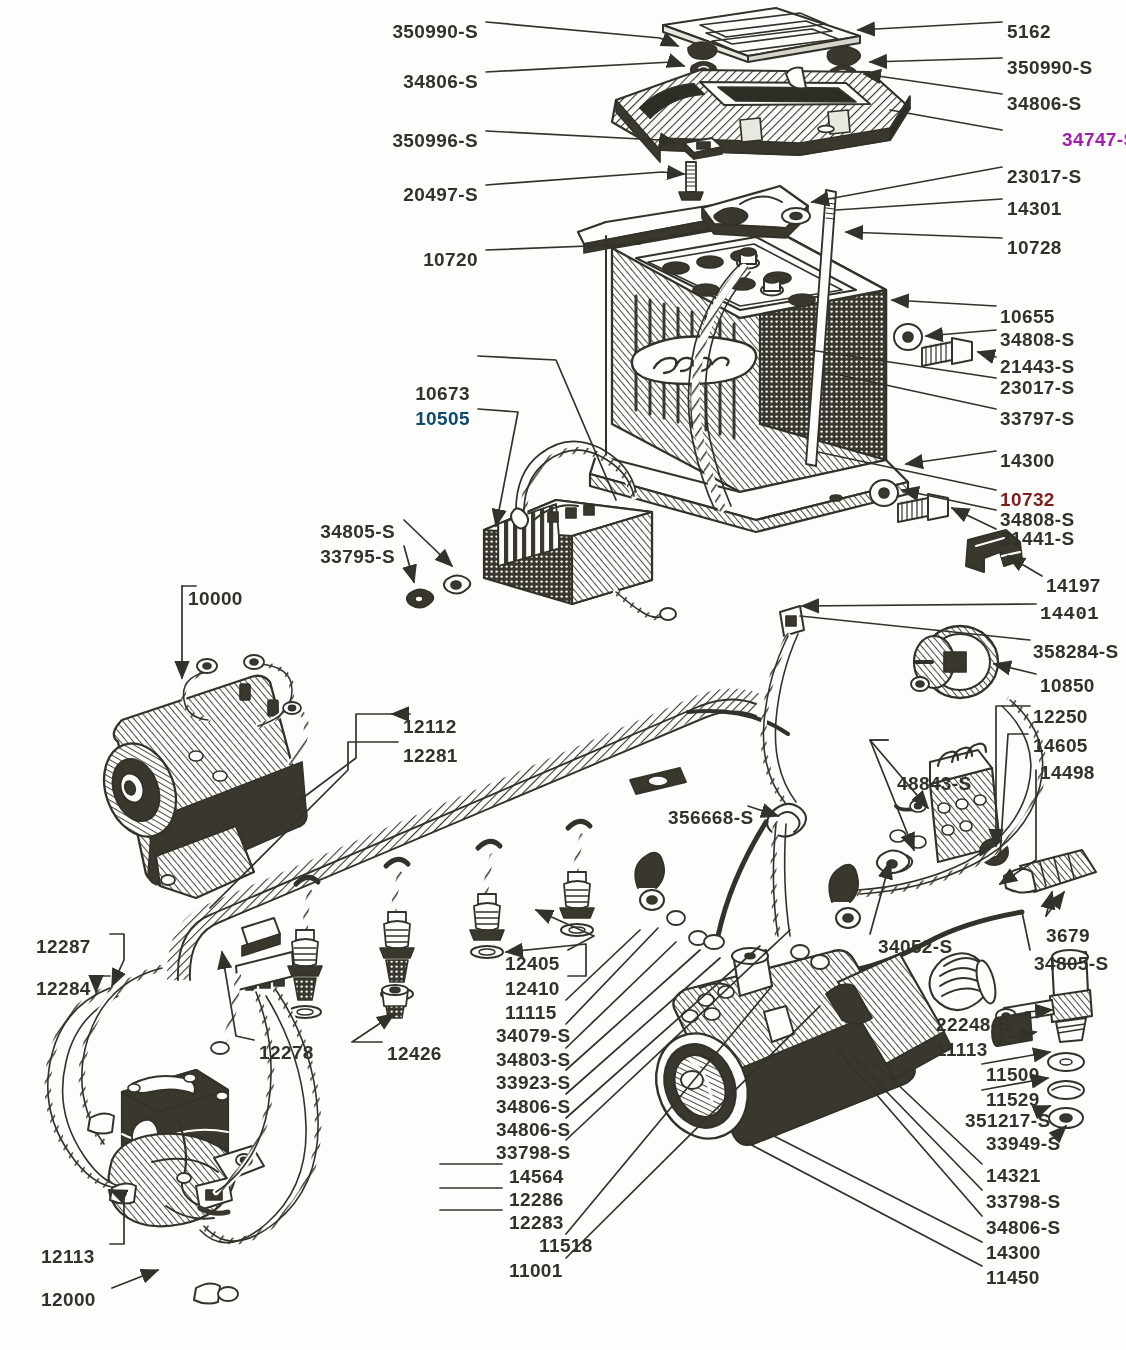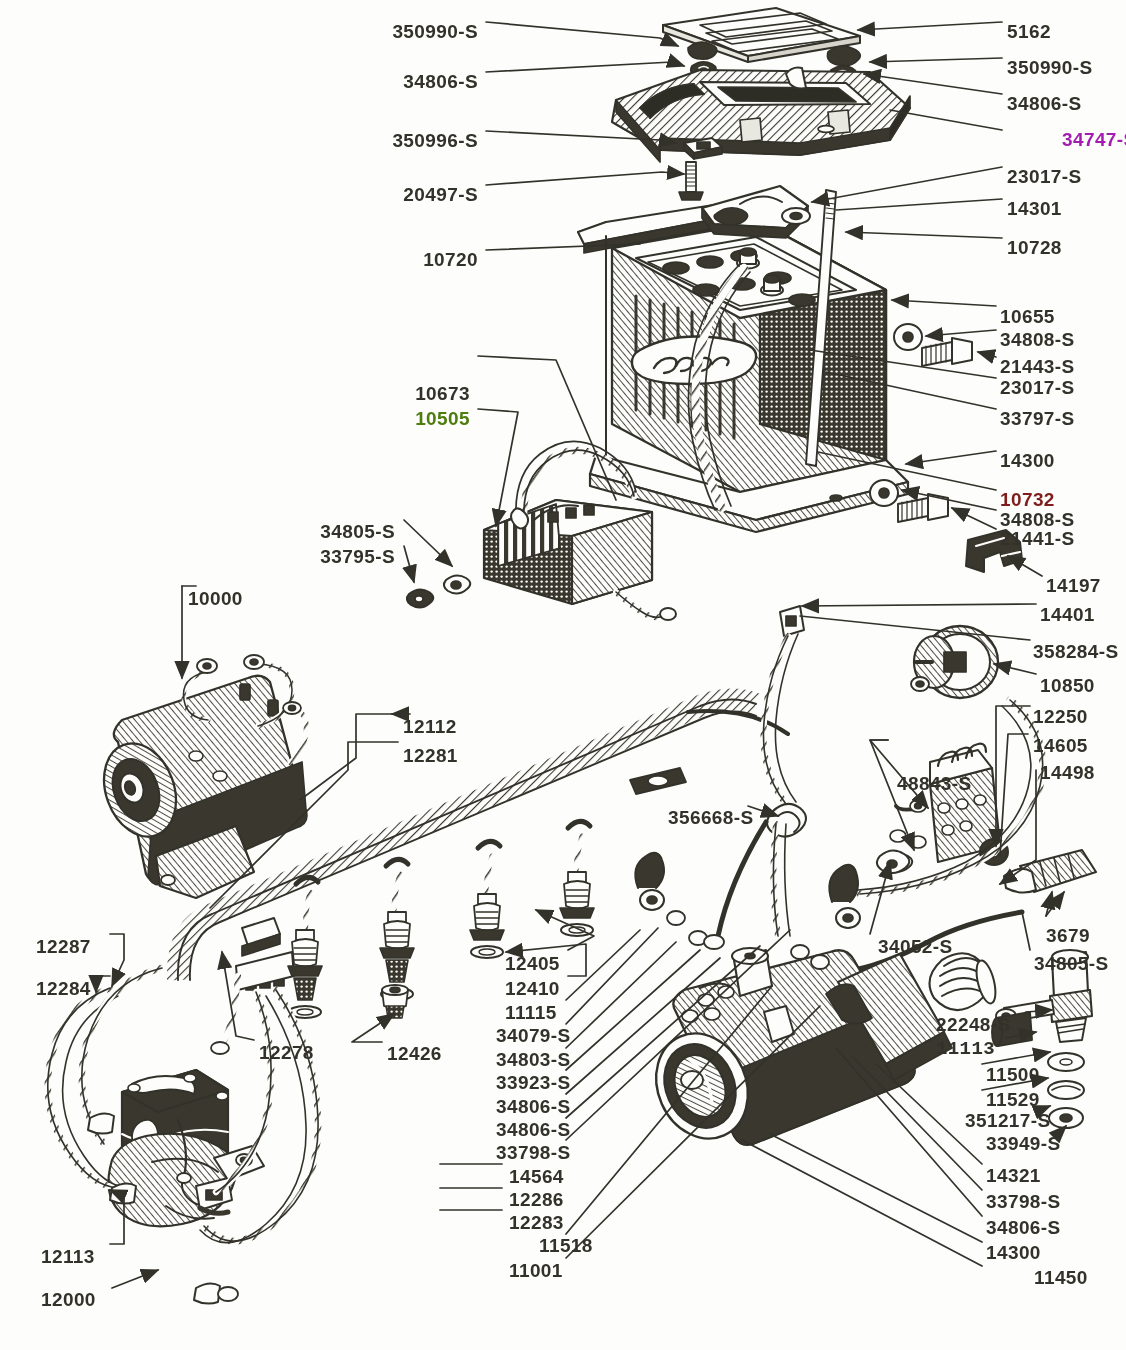--- a/index.html
+++ b/index.html
@@ -682,21 +682,21 @@
     </g>
   </svg>
 
   <div id="labels">
       <div class="lbl r" style="left: 478px; top: 22px; color: rgb(51, 50, 42);">350990-S</div>
       <div class="lbl r" style="left: 478px; top: 72px; color: rgb(51, 50, 42);">34806-S</div>
       <div class="lbl r" style="left: 478px; top: 131px; color: rgb(51, 50, 42);">350996-S</div>
       <div class="lbl r" style="left: 478px; top: 185px; color: rgb(51, 50, 42);">20497-S</div>
       <div class="lbl r" style="left: 478px; top: 250px; color: rgb(51, 50, 42);">10720</div>
       <div class="lbl r" style="left: 470px; top: 356px; color: rgb(51, 50, 42); margin-top: 28px;">10673</div>
-      <div class="lbl r" style="left: 470px; top: 409px; color: #4d7c0f;">10505</div>
+      <div class="lbl r" style="left: 470px; top: 409px; color: #0c4a6e;">10505</div>
       <div class="lbl r" style="left: 395px; top: 522px; color: rgb(51, 50, 42);">34805-S</div>
       <div class="lbl r" style="left: 395px; top: 547px; color: rgb(51, 50, 42);">33795-S</div>
       <div class="lbl" style="left: 188px; top: 589px; color: rgb(51, 50, 42);">10000</div>
       <div class="lbl" style="left: 403px; top: 717px; color: rgb(51, 50, 42);">12112</div>
       <div class="lbl" style="left: 403px; top: 746px; color: rgb(51, 50, 42);">12281</div>
       <div class="lbl" style="left: 36px; top: 937px; color: rgb(51, 50, 42);">12287</div>
       <div class="lbl" style="left: 36px; top: 979px; color: rgb(51, 50, 42);">12284</div>
       <div class="lbl" style="left: 259px; top: 1043px; color: rgb(51, 50, 42);">12278</div>
       <div class="lbl" style="left: 387px; top: 1044px; color: rgb(51, 50, 42);">12426</div>
       <div class="lbl" style="left: 41px; top: 1247px; color: rgb(51, 50, 42);">12113</div>
@@ -712,50 +712,50 @@
       <div class="lbl" style="left: 496px; top: 1120px; color: rgb(51, 50, 42);">34806-S</div>
       <div class="lbl" style="left: 496px; top: 1143px; color: rgb(51, 50, 42);">33798-S</div>
       <div class="lbl" style="left: 509px; top: 1167px; color: rgb(51, 50, 42);">14564</div>
       <div class="lbl" style="left: 509px; top: 1190px; color: rgb(51, 50, 42);">12286</div>
       <div class="lbl" style="left: 509px; top: 1213px; color: rgb(51, 50, 42);">12283</div>
       <div class="lbl" style="left: 509px; top: 1236px; color: rgb(51, 50, 42); margin-left: 30px;">11518</div>
       <div class="lbl" style="left: 509px; top: 1261px; color: rgb(51, 50, 42);">11001</div>
       <div class="lbl" style="left: 897px; top: 742px; color: rgb(51, 50, 42); margin-top: 32px;">48843-S</div>
       <div class="lbl" style="left: 878px; top: 937px; color: rgb(51, 50, 42);">34052-S</div>
       <div class="lbl" style="left: 936px; top: 1015px; color: rgb(51, 50, 42);">22248-S</div>
-      <div class="lbl" style="left: 936px; top: 1040px; color: rgb(51, 50, 42); font-family: Liberation Mono, monospace;">11113</div>
+      <div class="lbl" style="left: 936px; top: 1040px; color: rgb(51, 50, 42);">11113</div>
       <div class="lbl" style="left: 1007px; top: 22px; color: rgb(51, 50, 42);">5162</div>
       <div class="lbl" style="left: 1007px; top: 58px; color: rgb(51, 50, 42);">350990-S</div>
       <div class="lbl" style="left: 1007px; top: 94px; color: rgb(51, 50, 42);">34806-S</div>
       <div class="lbl" style="left: 1062px; top: 130px; color: #a21caf;">34747-S</div>
       <div class="lbl" style="left: 1007px; top: 167px; color: rgb(51, 50, 42);">23017-S</div>
       <div class="lbl" style="left: 1007px; top: 199px; color: rgb(51, 50, 42);">14301</div>
       <div class="lbl" style="left: 1007px; top: 238px; color: rgb(51, 50, 42);">10728</div>
       <div class="lbl" style="left: 1000px; top: 307px; color: rgb(51, 50, 42);">10655</div>
       <div class="lbl" style="left: 1000px; top: 330px; color: rgb(51, 50, 42);">34808-S</div>
       <div class="lbl" style="left: 1000px; top: 357px; color: rgb(51, 50, 42);">21443-S</div>
       <div class="lbl" style="left: 1000px; top: 378px; color: rgb(51, 50, 42);">23017-S</div>
       <div class="lbl" style="left: 1000px; top: 409px; color: rgb(51, 50, 42);">33797-S</div>
       <div class="lbl" style="left: 1000px; top: 451px; color: rgb(51, 50, 42);">14300</div>
       <div class="lbl" style="left: 1000px; top: 490px; color: #7f1d1d;">10732</div>
       <div class="lbl" style="left: 1000px; top: 510px; color: rgb(51, 50, 42);">34808-S</div>
       <div class="lbl" style="left: 1000px; top: 529px; color: rgb(51, 50, 42);">21441-S</div>
       <div class="lbl" style="left: 1046px; top: 576px; color: rgb(51, 50, 42);">14197</div>
-      <div class="lbl" style="left: 1040px; top: 605px; color: rgb(51, 50, 42);">14401</div>
+      <div class="lbl" style="left: 1040px; top: 605px; color: rgb(51, 50, 42); font-family: Liberation Mono, monospace;">14401</div>
       <div class="lbl" style="left: 1033px; top: 642px; color: rgb(51, 50, 42);">358284-S</div>
       <div class="lbl" style="left: 1040px; top: 676px; color: rgb(51, 50, 42);">10850</div>
       <div class="lbl" style="left: 1033px; top: 707px; color: rgb(51, 50, 42);">12250</div>
       <div class="lbl" style="left: 1033px; top: 736px; color: rgb(51, 50, 42);">14605</div>
       <div class="lbl" style="left: 1040px; top: 763px; color: rgb(51, 50, 42);">14498</div>
       <div class="lbl" style="left: 1046px; top: 926px; color: rgb(51, 50, 42);">3679</div>
       <div class="lbl" style="left: 1034px; top: 954px; color: rgb(51, 50, 42);">34805-S</div>
       <div class="lbl" style="left: 986px; top: 1065px; color: rgb(51, 50, 42); text-align: right;">11500</div>
       <div class="lbl" style="left: 986px; top: 1090px; color: rgb(51, 50, 42);">11529</div>
       <div class="lbl" style="left: 965px; top: 1111px; color: rgb(51, 50, 42);">351217-S</div>
       <div class="lbl" style="left: 986px; top: 1134px; color: rgb(51, 50, 42);">33949-S</div>
       <div class="lbl" style="left: 986px; top: 1166px; color: rgb(51, 50, 42);">14321</div>
       <div class="lbl" style="left: 986px; top: 1192px; color: rgb(51, 50, 42);">33798-S</div>
       <div class="lbl" style="left: 986px; top: 1218px; color: rgb(51, 50, 42);">34806-S</div>
       <div class="lbl" style="left: 986px; top: 1243px; color: rgb(51, 50, 42);">14300</div>
-      <div class="lbl" style="left: 986px; top: 1268px; color: rgb(51, 50, 42); margin-left: 48px;">11450</div>
+      <div class="lbl" style="left: 986px; top: 1268px; color: rgb(51, 50, 42);">11450</div>
     </div>
 
 </div>
 
 </body></html>

